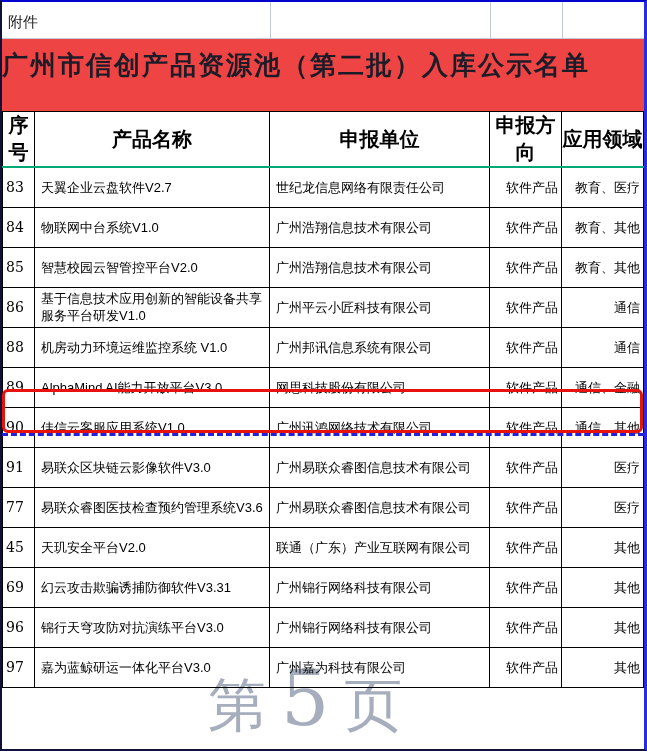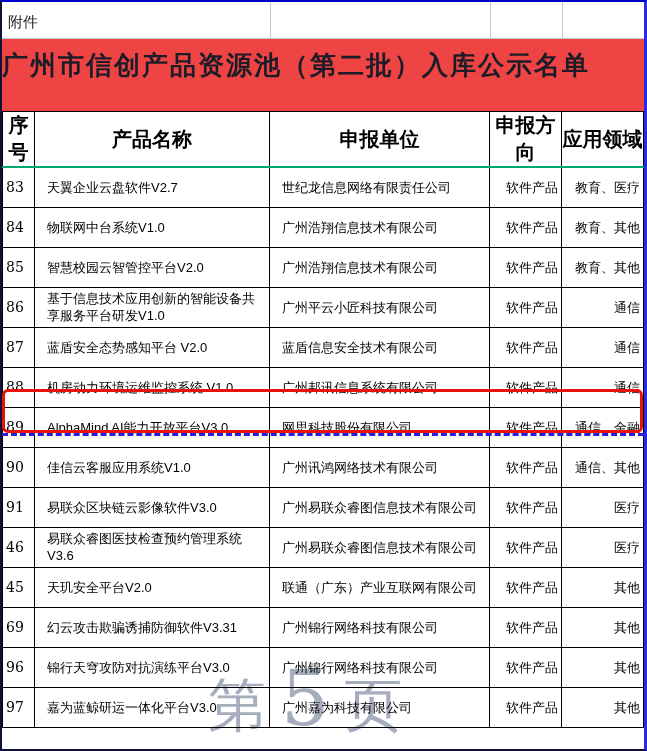--- a/index.html
+++ b/index.html
@@ -27,21 +27,21 @@
   .doc-table th {
     height:33px; border:1px solid #000; border-bottom:2px solid #00a878;
     font-size:20px; font-weight:bold; color:#000; background:transparent; padding:0;
   }
   .doc-table td {
     border:1px solid #000; font-size:13px; color:#000; line-height:17px;
     background:transparent; padding:2px 3px;
   }
   .doc-table tr { height:40px; }
   td.c-no { text-align:left; font-family:"DejaVu Serif","Liberation Serif",serif; font-size:14px; }
-  td.c-product, td.c-company { text-align:left; padding-left:12px; }
+  td.c-product, td.c-company { text-align:left; padding-left:6px; }
   td.c-dir, td.c-field { text-align:right; }
   .watermark {
     position:absolute; left:206px; top:652px; z-index:0; white-space:nowrap;
     font-family:"DejaVu Serif","Liberation Serif",serif; color:#a6adbd;
   }
   .wm-cjk { font-size:58px; }
   .wm-num { font-size:76px; margin:0 15px; }
   #highlight-box {
     position:absolute; z-index:3; pointer-events:none;
     border:3px solid #e8120c; border-radius:6px;
@@ -110,27 +110,20 @@
           <td class="c-field">教育、其他</td>
         </tr>
         <tr>
           <td class="c-no">86</td>
           <td class="c-product">基于信息技术应用创新的智能设备共享服务平台研发V1.0</td>
           <td class="c-company">广州平云小匠科技有限公司</td>
           <td class="c-dir">软件产品</td>
           <td class="c-field">通信</td>
         </tr>
         <tr>
-          <td class="c-no">87</td>
-          <td class="c-product">蓝盾安全态势感知平台 V2.0</td>
-          <td class="c-company">蓝盾信息安全技术有限公司</td>
-          <td class="c-dir">软件产品</td>
-          <td class="c-field">通信</td>
-        </tr>
-        <tr>
           <td class="c-no">88</td>
           <td class="c-product">机房动力环境运维监控系统 V1.0</td>
           <td class="c-company">广州邦讯信息系统有限公司</td>
           <td class="c-dir">软件产品</td>
           <td class="c-field">通信</td>
         </tr>
         <tr>
           <td class="c-no">89</td>
           <td class="c-product">AlphaMind AI能力开放平台V3.0</td>
           <td class="c-company">网思科技股份有限公司</td>
@@ -145,21 +138,21 @@
           <td class="c-field">通信、其他</td>
         </tr>
         <tr>
           <td class="c-no">91</td>
           <td class="c-product">易联众区块链云影像软件V3.0</td>
           <td class="c-company">广州易联众睿图信息技术有限公司</td>
           <td class="c-dir">软件产品</td>
           <td class="c-field">医疗</td>
         </tr>
         <tr>
-          <td class="c-no">46</td>
+          <td class="c-no">77</td>
           <td class="c-product">易联众睿图医技检查预约管理系统V3.6</td>
           <td class="c-company">广州易联众睿图信息技术有限公司</td>
           <td class="c-dir">软件产品</td>
           <td class="c-field">医疗</td>
         </tr>
         <tr>
           <td class="c-no">45</td>
           <td class="c-product">天玑安全平台V2.0</td>
           <td class="c-company">联通（广东）产业互联网有限公司</td>
           <td class="c-dir">软件产品</td>

